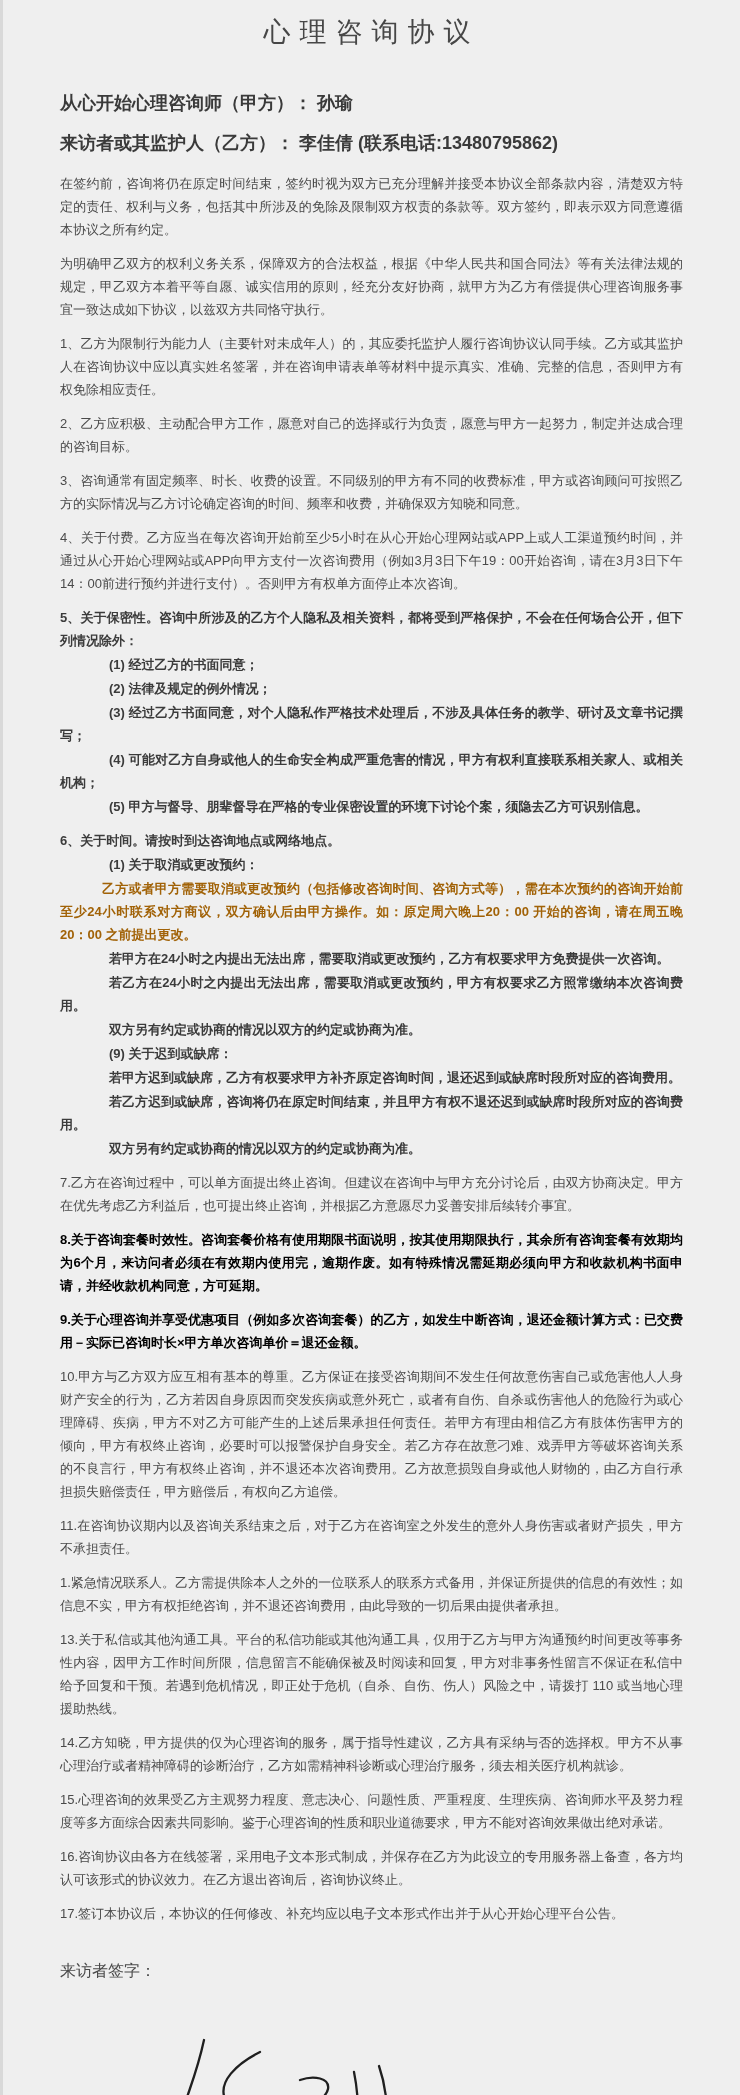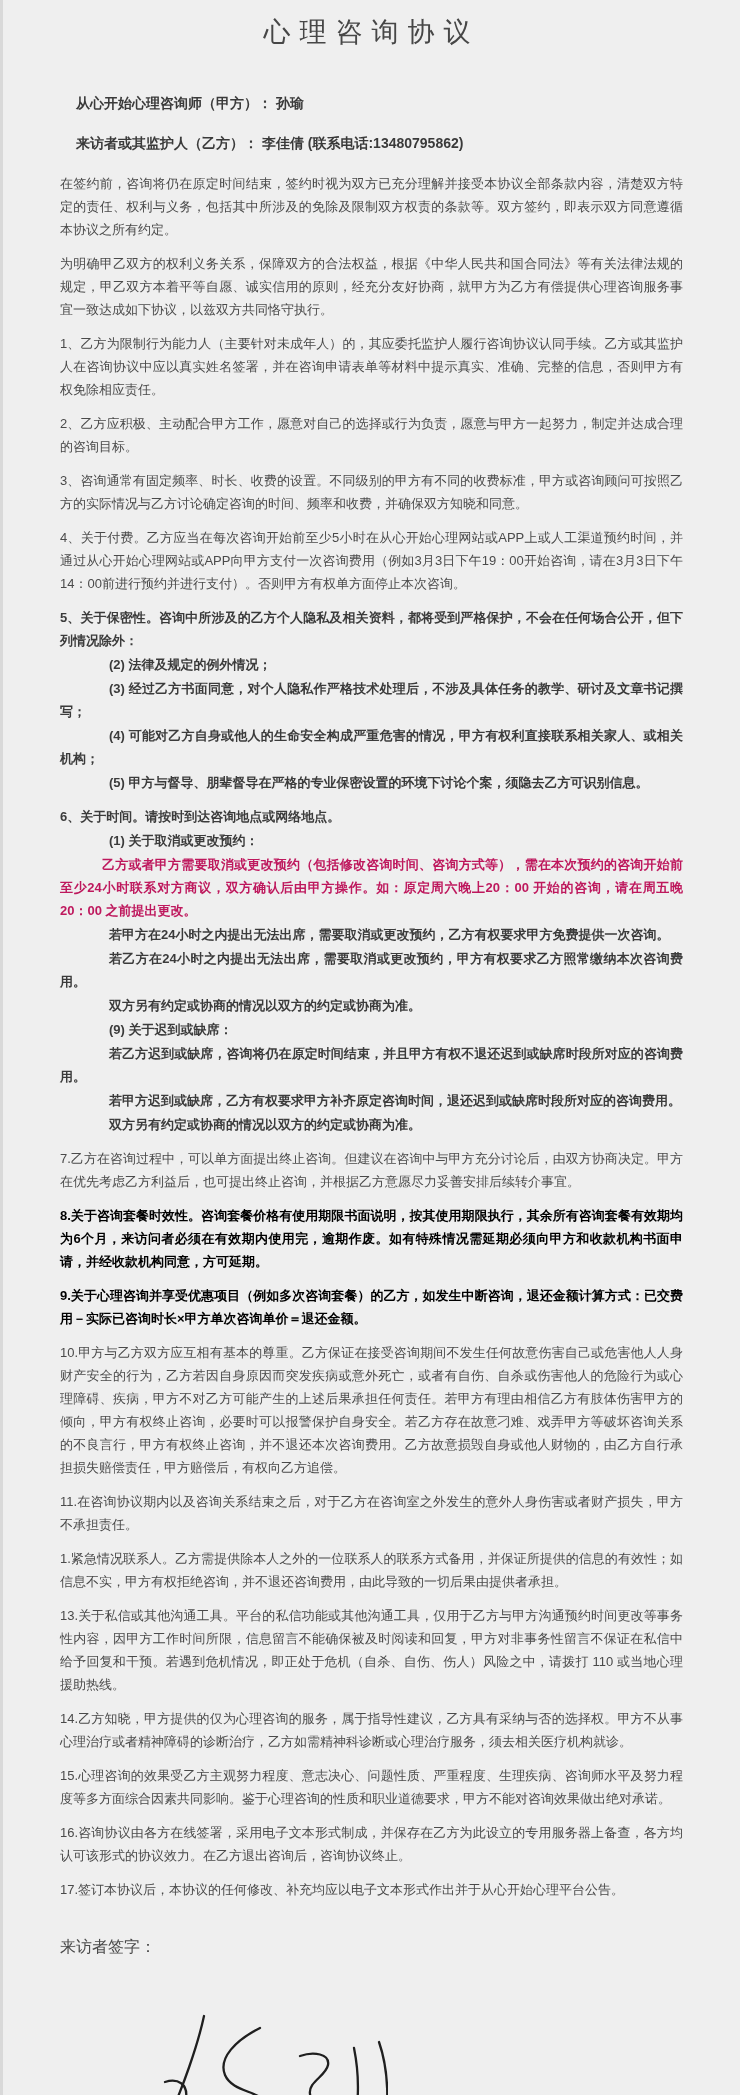--- a/index.html
+++ b/index.html
@@ -15,32 +15,32 @@
     padding:10px 57px 16px 57px;
     border-left:3px solid #d9d9d9;
     background:#efefef;
   }
   h1.title{
     font-size:27px;font-weight:500;color:#474747;
     text-align:center;letter-spacing:9px;
     margin:4px 0 42px 0;
   }
   .party{
-    font-size:14px;font-weight:bold;color:#3a3a3a;
-    line-height:23px;margin:0 0 17px 16px;
+    font-size:18px;font-weight:bold;color:#3a3a3a;
+    line-height:23px;margin:0 0 17px 0;
   }
   .body-text p{
     font-size:13px;line-height:23px;
     text-align:justify;color:#4a4a4a;
   }
   p.p-n{margin:11px 0;font-weight:normal;}
   p.p-b{margin:11px 0;font-weight:bold;color:#000000;}
   p.p-b0{margin:11px 0 1px 0;font-weight:bold;color:#3b3b3b;}
   p.p-bi{margin:1px 0;font-weight:bold;color:#3b3b3b;text-indent:49px;}
-  p.p-bi2{margin:1px 0;font-weight:bold;color:#be185d;text-indent:42px;}
+  p.p-bi2{margin:1px 0;font-weight:bold;color:#a16207;text-indent:42px;}
   .sign-label{
     font-size:16px;line-height:23px;color:#4a4a4a;
     margin:34px 0 0 0;
   }
   .signature{
     margin:40px 0 0 48px;
     width:280px;height:190px;
   }
   .signature svg{display:block;}
 </style>
@@ -55,33 +55,34 @@
   <p class="party">来访者或其监护人（乙方）： 李佳倩 (联系电话:13480795862)</p>
 
   <div class="body-text" id="paragraphs">
       <p class="p-n">在签约前，咨询将仍在原定时间结束，签约时视为双方已充分理解并接受本协议全部条款内容，清楚双方特定的责任、权利与义务，包括其中所涉及的免除及限制双方权责的条款等。双方签约，即表示双方同意遵循本协议之所有约定。</p>
       <p class="p-n">为明确甲乙双方的权利义务关系，保障双方的合法权益，根据《中华人民共和国合同法》等有关法律法规的规定，甲乙双方本着平等自愿、诚实信用的原则，经充分友好协商，就甲方为乙方有偿提供心理咨询服务事宜一致达成如下协议，以兹双方共同恪守执行。</p>
       <p class="p-n">1、乙方为限制行为能力人（主要针对未成年人）的，其应委托监护人履行咨询协议认同手续。乙方或其监护人在咨询协议中应以真实姓名签署，并在咨询申请表单等材料中提示真实、准确、完整的信息，否则甲方有权免除相应责任。</p>
       <p class="p-n">2、乙方应积极、主动配合甲方工作，愿意对自己的选择或行为负责，愿意与甲方一起努力，制定并达成合理的咨询目标。</p>
       <p class="p-n">3、咨询通常有固定频率、时长、收费的设置。不同级别的甲方有不同的收费标准，甲方或咨询顾问可按照乙方的实际情况与乙方讨论确定咨询的时间、频率和收费，并确保双方知晓和同意。</p>
       <p class="p-n">4、关于付费。乙方应当在每次咨询开始前至少5小时在从心开始心理网站或APP上或人工渠道预约时间，并通过从心开始心理网站或APP向甲方支付一次咨询费用（例如3月3日下午19：00开始咨询，请在3月3日下午14：00前进行预约并进行支付）。否则甲方有权单方面停止本次咨询。</p>
       <p class="p-b0">5、关于保密性。咨询中所涉及的乙方个人隐私及相关资料，都将受到严格保护，不会在任何场合公开，但下列情况除外：</p>
+      <p class="p-bi">(1) 经过乙方的书面同意；</p>
       <p class="p-bi">(2) 法律及规定的例外情况；</p>
       <p class="p-bi">(3) 经过乙方书面同意，对个人隐私作严格技术处理后，不涉及具体任务的教学、研讨及文章书记撰写；</p>
       <p class="p-bi">(4) 可能对乙方自身或他人的生命安全构成严重危害的情况，甲方有权利直接联系相关家人、或相关机构；</p>
       <p class="p-bi">(5) 甲方与督导、朋辈督导在严格的专业保密设置的环境下讨论个案，须隐去乙方可识别信息。</p>
       <p class="p-b0">6、关于时间。请按时到达咨询地点或网络地点。</p>
       <p class="p-bi">(1) 关于取消或更改预约：</p>
       <p class="p-bi2">乙方或者甲方需要取消或更改预约（包括修改咨询时间、咨询方式等），需在本次预约的咨询开始前至少24小时联系对方商议，双方确认后由甲方操作。如：原定周六晚上20：00 开始的咨询，请在周五晚 20：00 之前提出更改。</p>
       <p class="p-bi">若甲方在24小时之内提出无法出席，需要取消或更改预约，乙方有权要求甲方免费提供一次咨询。</p>
       <p class="p-bi">若乙方在24小时之内提出无法出席，需要取消或更改预约，甲方有权要求乙方照常缴纳本次咨询费用。</p>
       <p class="p-bi">双方另有约定或协商的情况以双方的约定或协商为准。</p>
       <p class="p-bi">(9) 关于迟到或缺席：</p>
+      <p class="p-bi">若甲方迟到或缺席，乙方有权要求甲方补齐原定咨询时间，退还迟到或缺席时段所对应的咨询费用。</p>
       <p class="p-bi">若乙方迟到或缺席，咨询将仍在原定时间结束，并且甲方有权不退还迟到或缺席时段所对应的咨询费用。</p>
-      <p class="p-bi">若甲方迟到或缺席，乙方有权要求甲方补齐原定咨询时间，退还迟到或缺席时段所对应的咨询费用。</p>
       <p class="p-bi">双方另有约定或协商的情况以双方的约定或协商为准。</p>
       <p class="p-n">7.乙方在咨询过程中，可以单方面提出终止咨询。但建议在咨询中与甲方充分讨论后，由双方协商决定。甲方在优先考虑乙方利益后，也可提出终止咨询，并根据乙方意愿尽力妥善安排后续转介事宜。</p>
       <p class="p-b">8.关于咨询套餐时效性。咨询套餐价格有使用期限书面说明，按其使用期限执行，其余所有咨询套餐有效期均为6个月，来访问者必须在有效期内使用完，逾期作废。如有特殊情况需延期必须向甲方和收款机构书面申请，并经收款机构同意，方可延期。</p>
       <p class="p-b">9.关于心理咨询并享受优惠项目（例如多次咨询套餐）的乙方，如发生中断咨询，退还金额计算方式：已交费用－实际已咨询时长×甲方单次咨询单价＝退还金额。</p>
       <p class="p-n">10.甲方与乙方双方应互相有基本的尊重。乙方保证在接受咨询期间不发生任何故意伤害自己或危害他人人身财产安全的行为，乙方若因自身原因而突发疾病或意外死亡，或者有自伤、自杀或伤害他人的危险行为或心理障碍、疾病，甲方不对乙方可能产生的上述后果承担任何责任。若甲方有理由相信乙方有肢体伤害甲方的倾向，甲方有权终止咨询，必要时可以报警保护自身安全。若乙方存在故意刁难、戏弄甲方等破坏咨询关系的不良言行，甲方有权终止咨询，并不退还本次咨询费用。乙方故意损毁自身或他人财物的，由乙方自行承担损失赔偿责任，甲方赔偿后，有权向乙方追偿。</p>
       <p class="p-n">11.在咨询协议期内以及咨询关系结束之后，对于乙方在咨询室之外发生的意外人身伤害或者财产损失，甲方不承担责任。</p>
       <p class="p-n">1.紧急情况联系人。乙方需提供除本人之外的一位联系人的联系方式备用，并保证所提供的信息的有效性；如信息不实，甲方有权拒绝咨询，并不退还咨询费用，由此导致的一切后果由提供者承担。</p>
       <p class="p-n">13.关于私信或其他沟通工具。平台的私信功能或其他沟通工具，仅用于乙方与甲方沟通预约时间更改等事务性内容，因甲方工作时间所限，信息留言不能确保被及时阅读和回复，甲方对非事务性留言不保证在私信中给予回复和干预。若遇到危机情况，即正处于危机（自杀、自伤、伤人）风险之中，请拨打 110 或当地心理援助热线。</p>
       <p class="p-n">14.乙方知晓，甲方提供的仅为心理咨询的服务，属于指导性建议，乙方具有采纳与否的选择权。甲方不从事心理治疗或者精神障碍的诊断治疗，乙方如需精神科诊断或心理治疗服务，须去相关医疗机构就诊。</p>
       <p class="p-n">15.心理咨询的效果受乙方主观努力程度、意志决心、问题性质、严重程度、生理疾病、咨询师水平及努力程度等多方面综合因素共同影响。鉴于心理咨询的性质和职业道德要求，甲方不能对咨询效果做出绝对承诺。</p>

